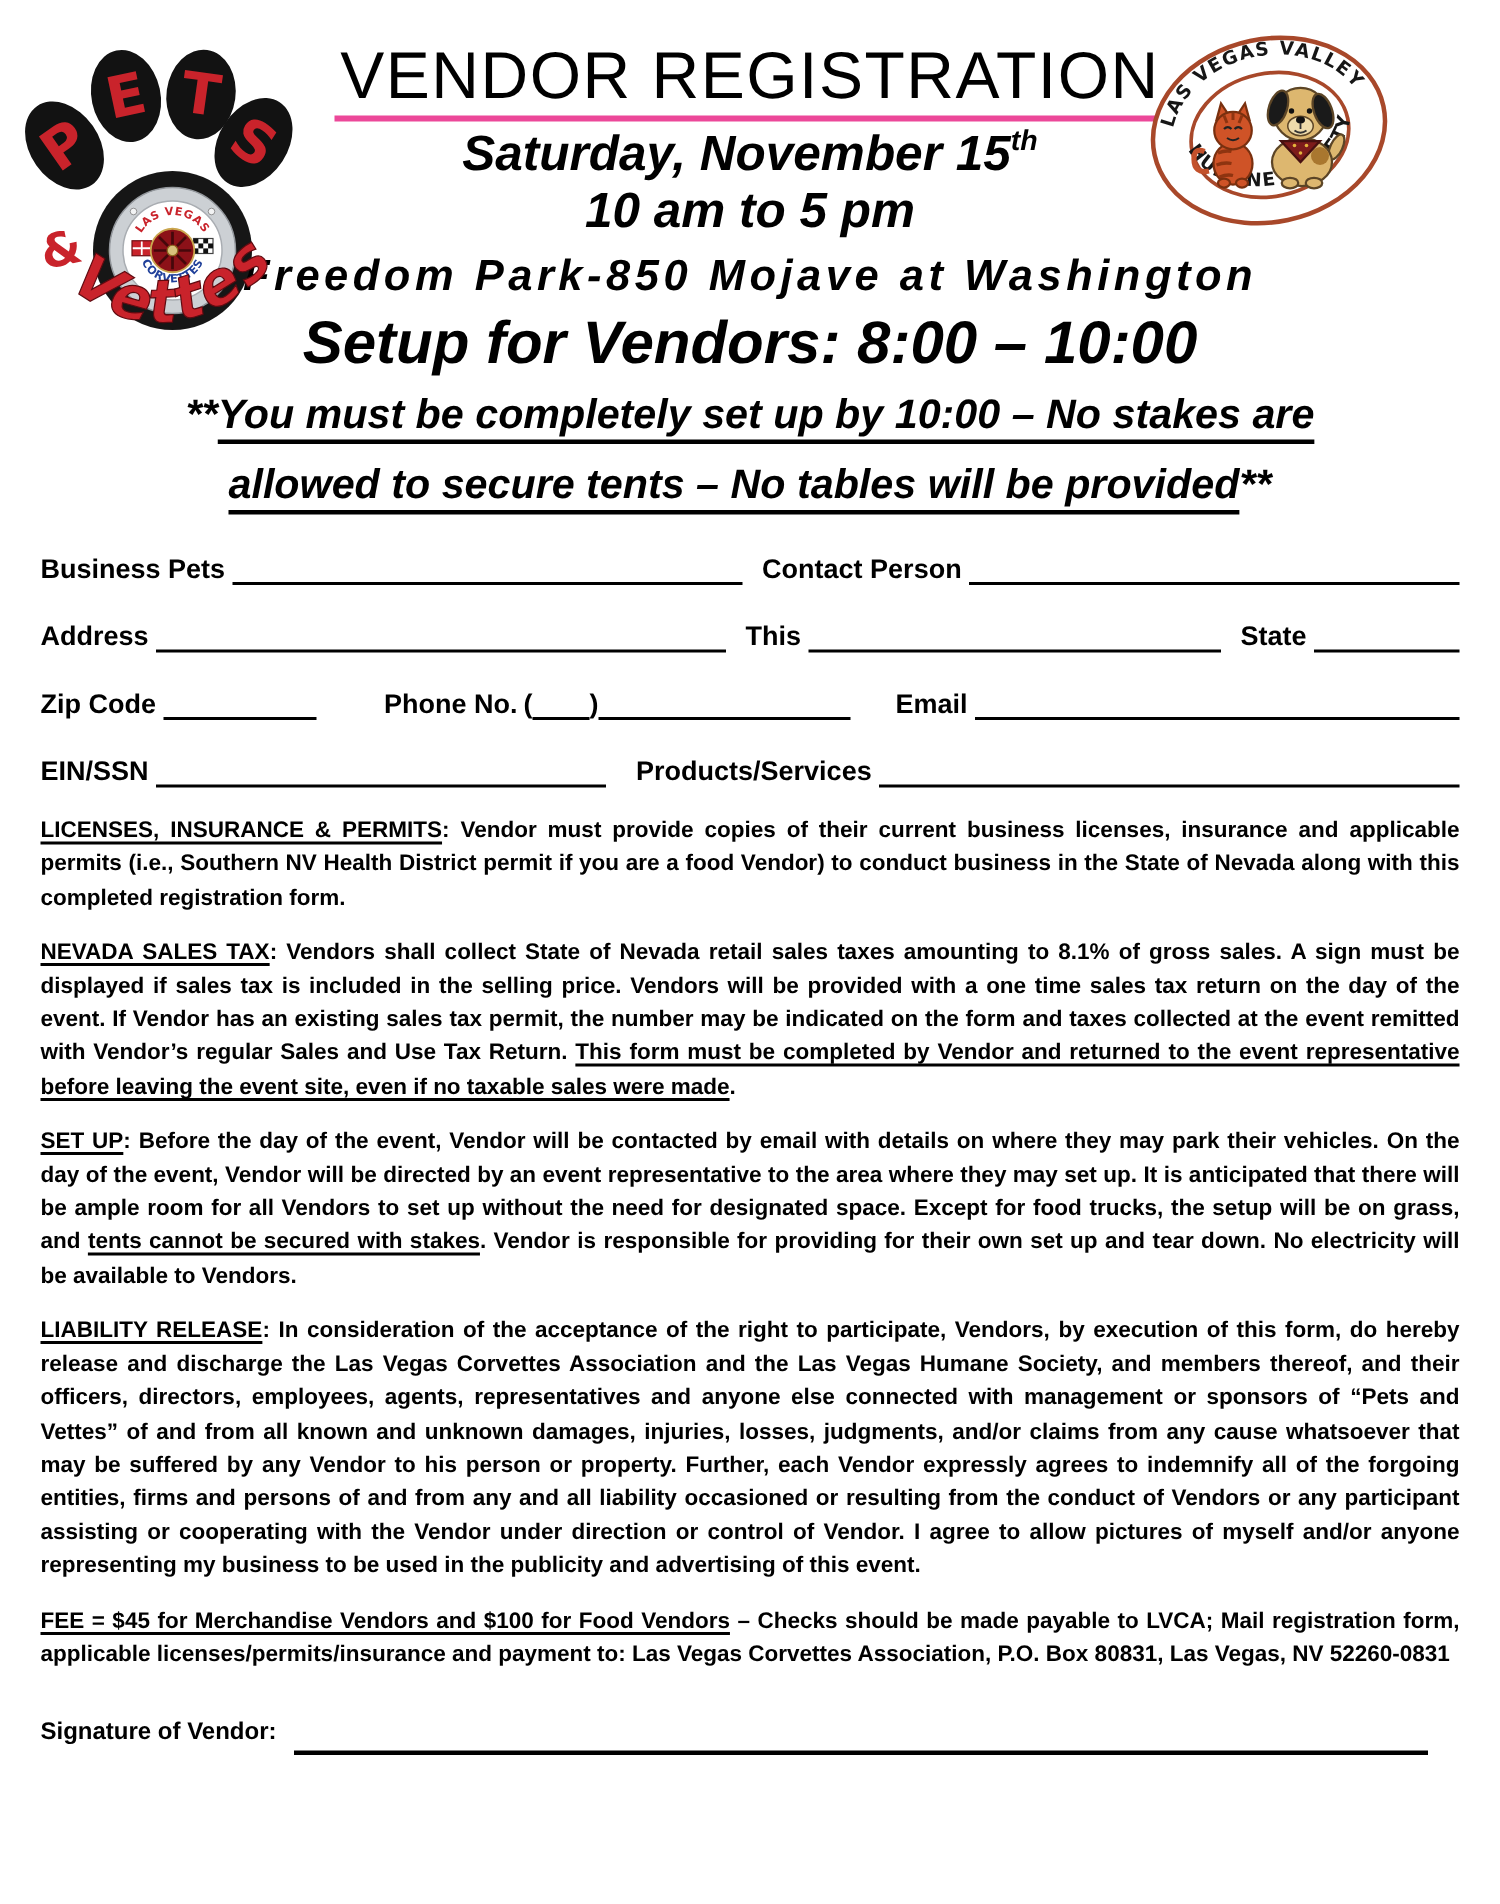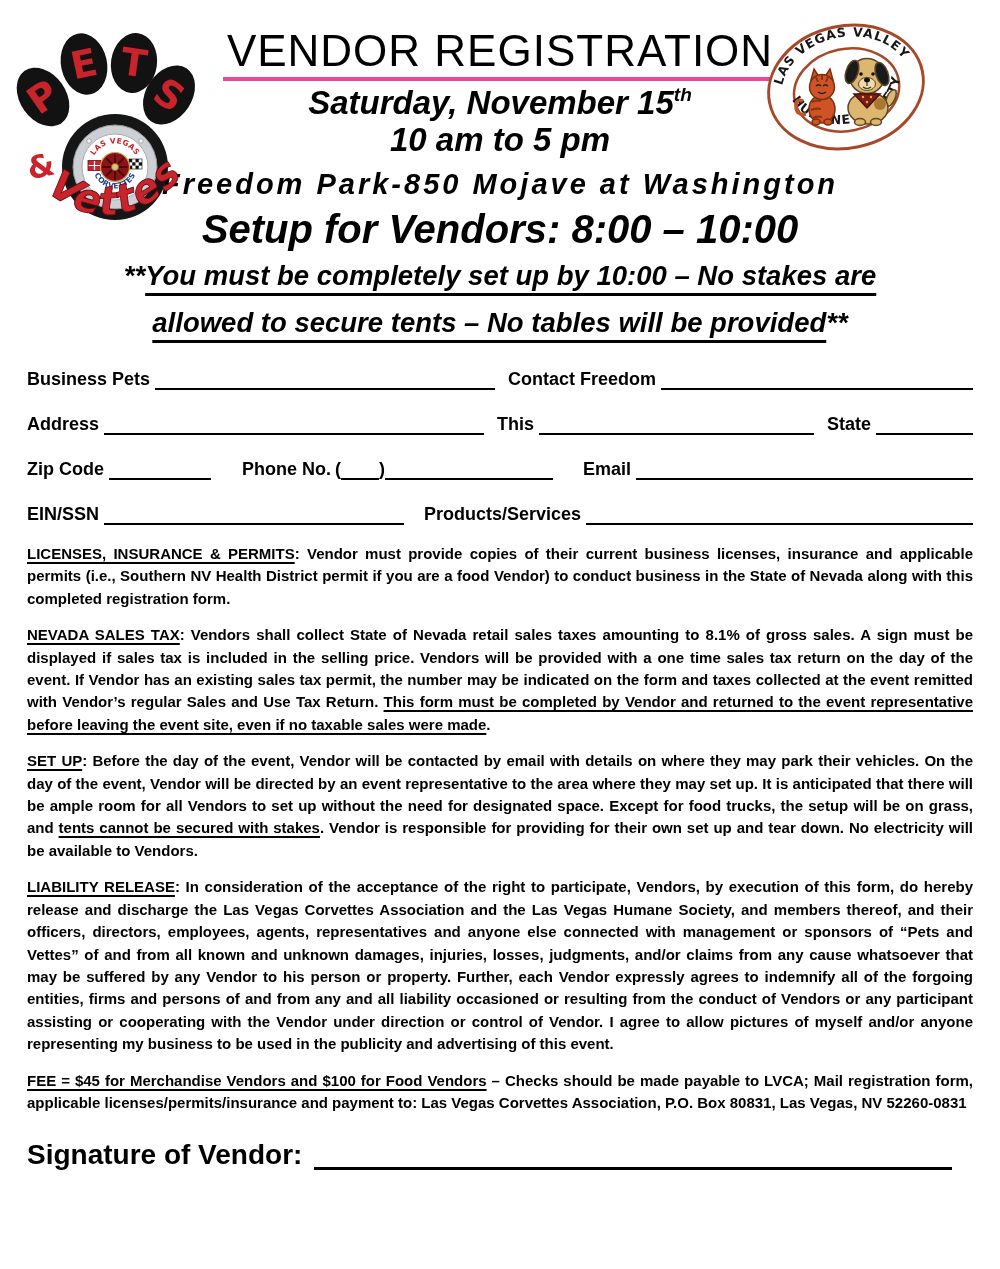--- a/index.html
+++ b/index.html
@@ -30,33 +30,33 @@
   .form{margin:15px 27px 0;}
   .frow{display:flex;align-items:flex-end;height:29px;margin-top:16px;
         font-size:18px;font-weight:bold;white-space:nowrap;}
   .frow:first-child{margin-top:0;}
   .lbl{line-height:22px;}
   .bl{border-bottom:2.5px solid #000;margin-left:5px;height:0;}
   .nm{margin-left:0;}
   .grow{flex:1 1 auto;}
   .w340{width:340px}.w380{width:380px}.w275{width:275px}
   .w102{width:102px}.w38{width:38px}.w168{width:168px}.w300{width:300px}
-  .ml13{margin-left:13px}.ml45{margin-left:31px}.ml14{margin-left:30px}.ml20{margin-left:20px}.ml4{margin-left:4px}
+  .ml13{margin-left:13px}.ml45{margin-left:45px}.ml14{margin-left:30px}.ml20{margin-left:20px}.ml4{margin-left:4px}
 
   
   .bodytext{margin:18px 27px 0;}
   .bodytext p{
     font-size:15px;font-weight:bold;line-height:22.4px;
     text-align:justify;margin:0 0 14px;
   }
   .u{text-decoration:underline;text-decoration-thickness:2px;text-underline-offset:3px;}
 
   
   .sig-row{display:flex;align-items:flex-end;margin:26px 48px 16px 27px;
-           font-size:28px;font-weight:bold;}
+           font-size:16px;font-weight:bold;}
   .sig-label{line-height:30px;}
   .sig-line{flex:1 1 auto;border-bottom:3px solid #000;margin-left:12px;height:0;}
 </style>
 </head>
 <body>
 
 <div class="page">
 
   <svg class="logo-left" viewBox="0 0 178 215" aria-hidden="true">
     <g>
@@ -172,21 +172,21 @@
     <div class="h-line h-loc">Freedom Park-850 Mojave at Washington</div>
     <div class="h-line h-setup">Setup for Vendors: 8:00 – 10:00</div>
     <div class="warn"><span>**</span><span class="wu">You must be completely set up by 10:00 – No stakes are</span></div>
     <div class="warn"><span class="wu">allowed to secure tents – No tables will be provided</span><span>**</span></div>
   </header>
 
   <section class="form">
     <div class="frow">
       <span class="lbl">Business Pets</span>
       <span class="bl w340"></span>
-      <span class="lbl ml13">Contact Freedom</span>
+      <span class="lbl ml13">Contact Person</span>
       <span class="bl grow"></span>
     </div>
     <div class="frow">
       <span class="lbl">Address</span>
       <span class="bl w380"></span>
       <span class="lbl ml13">This</span>
       <span class="bl w275"></span>
       <span class="lbl ml13">State</span>
       <span class="bl grow"></span>
     </div>

